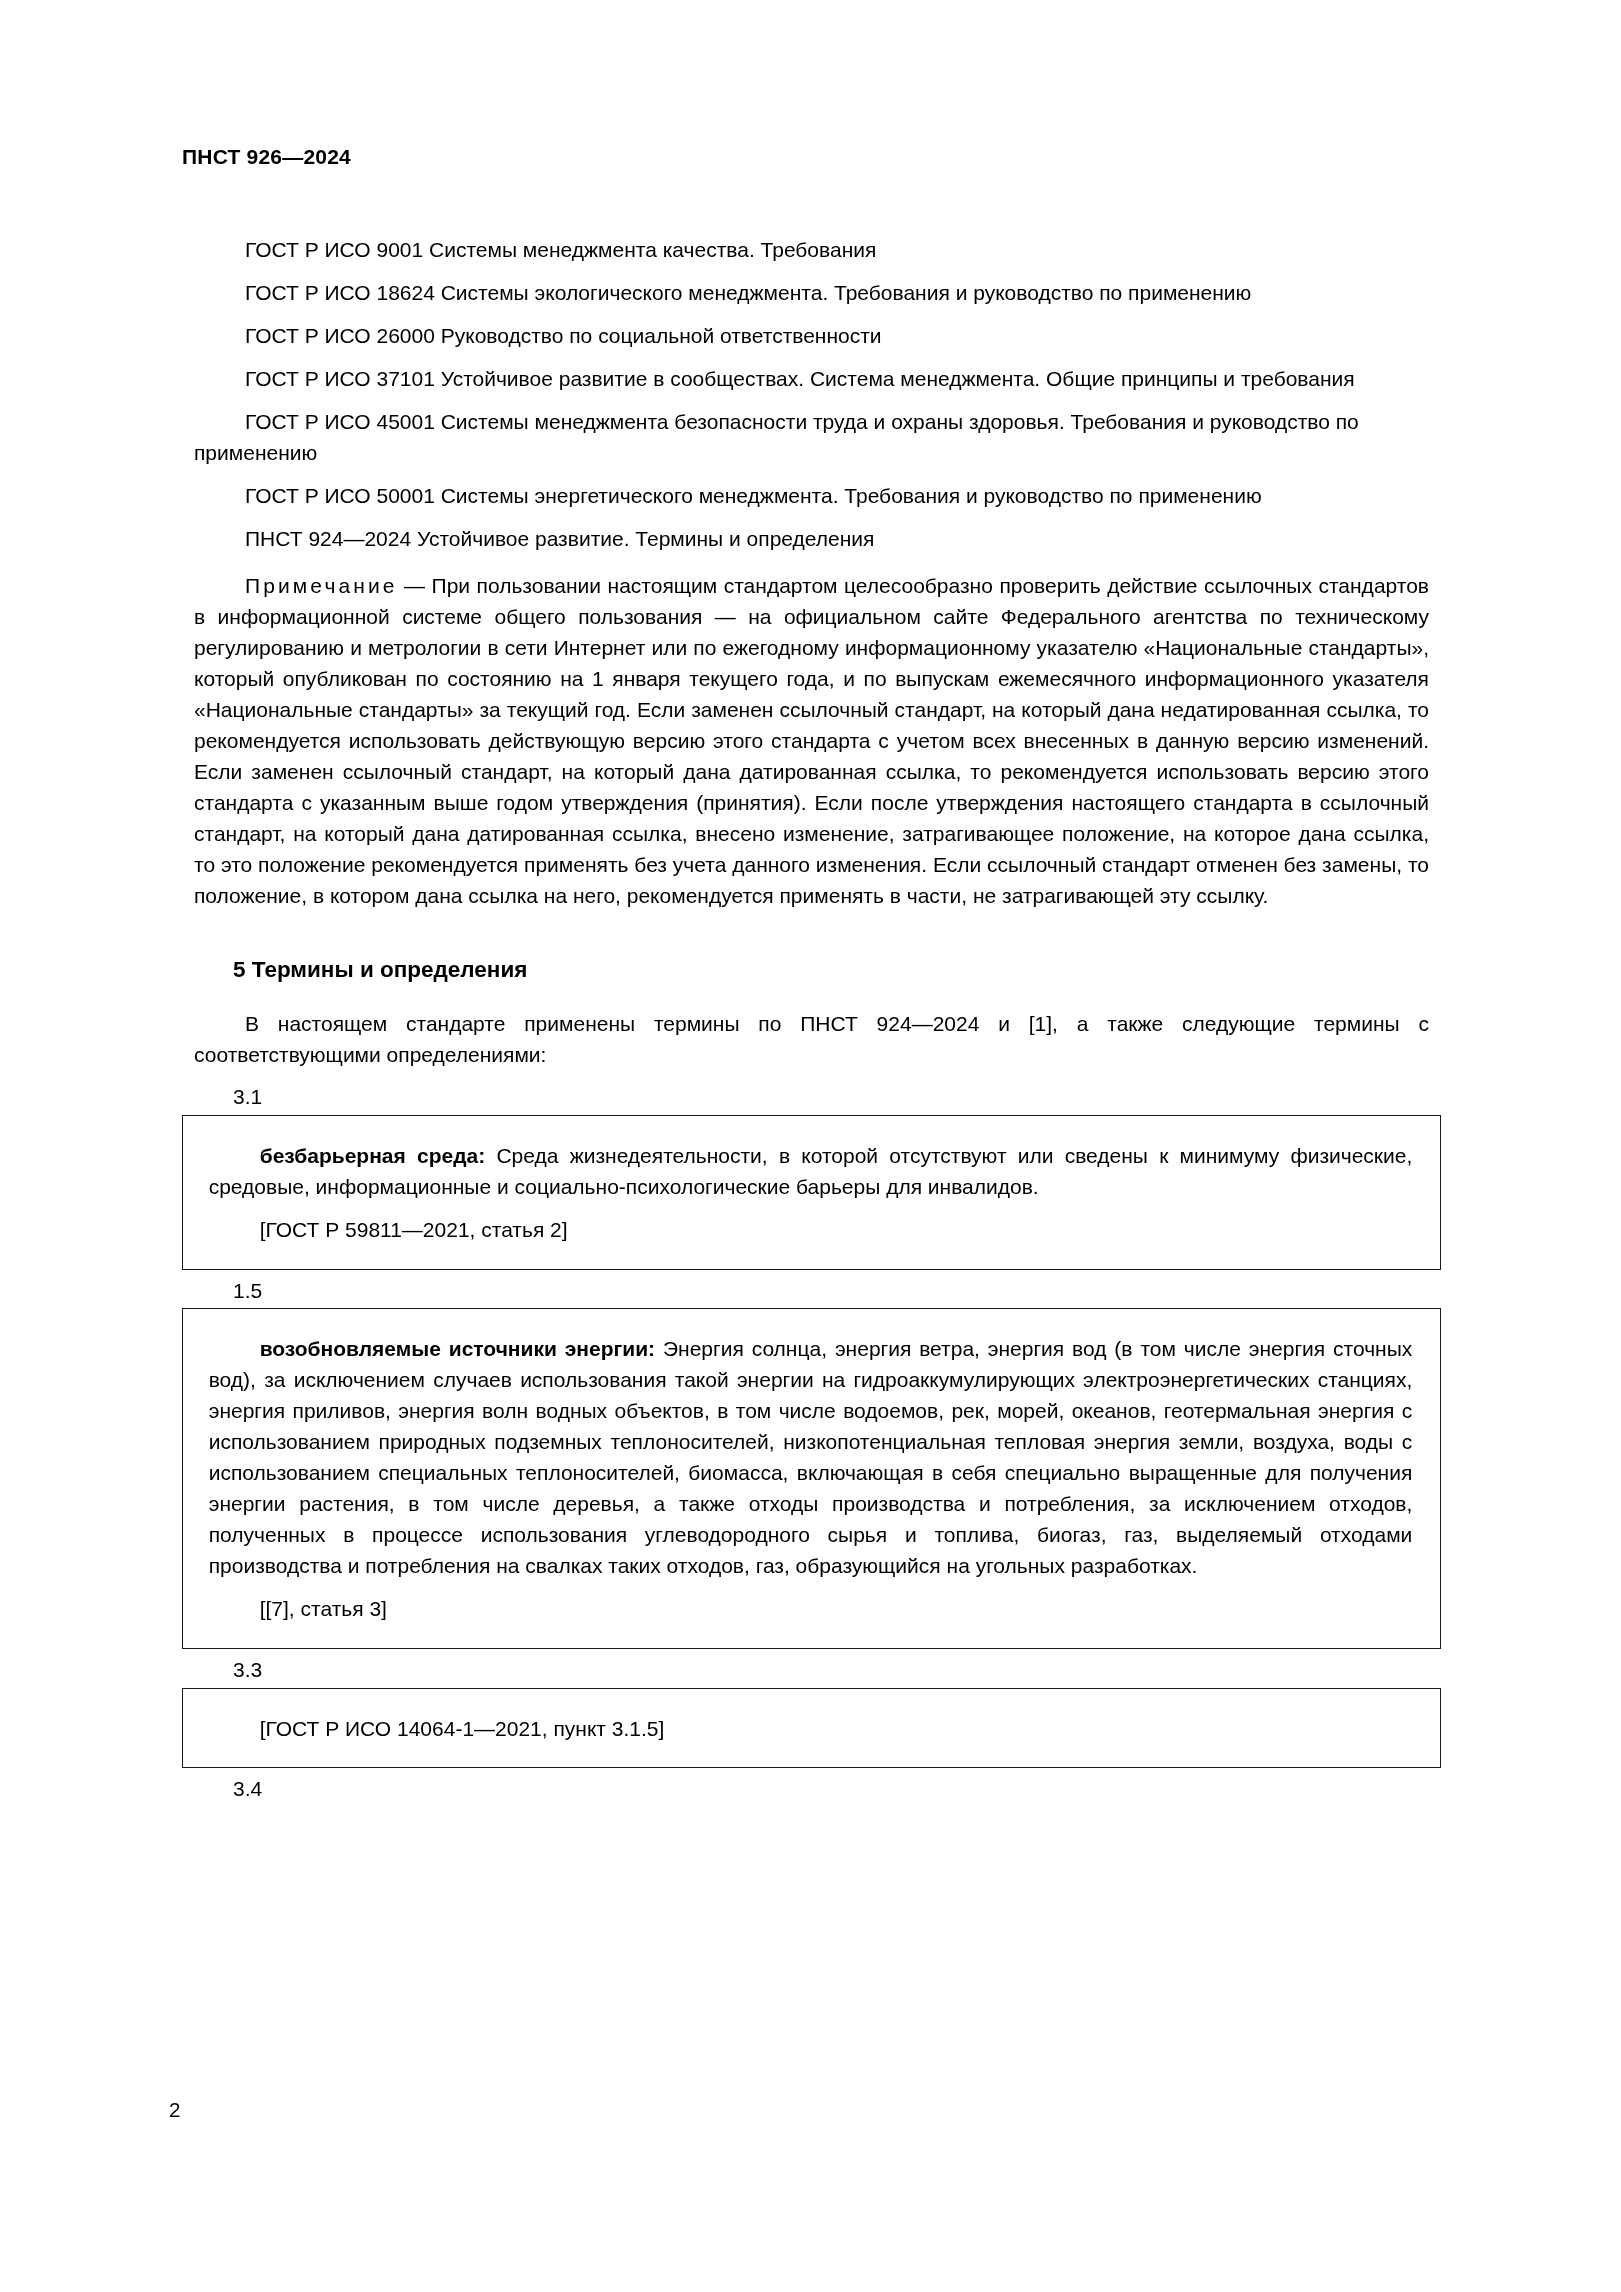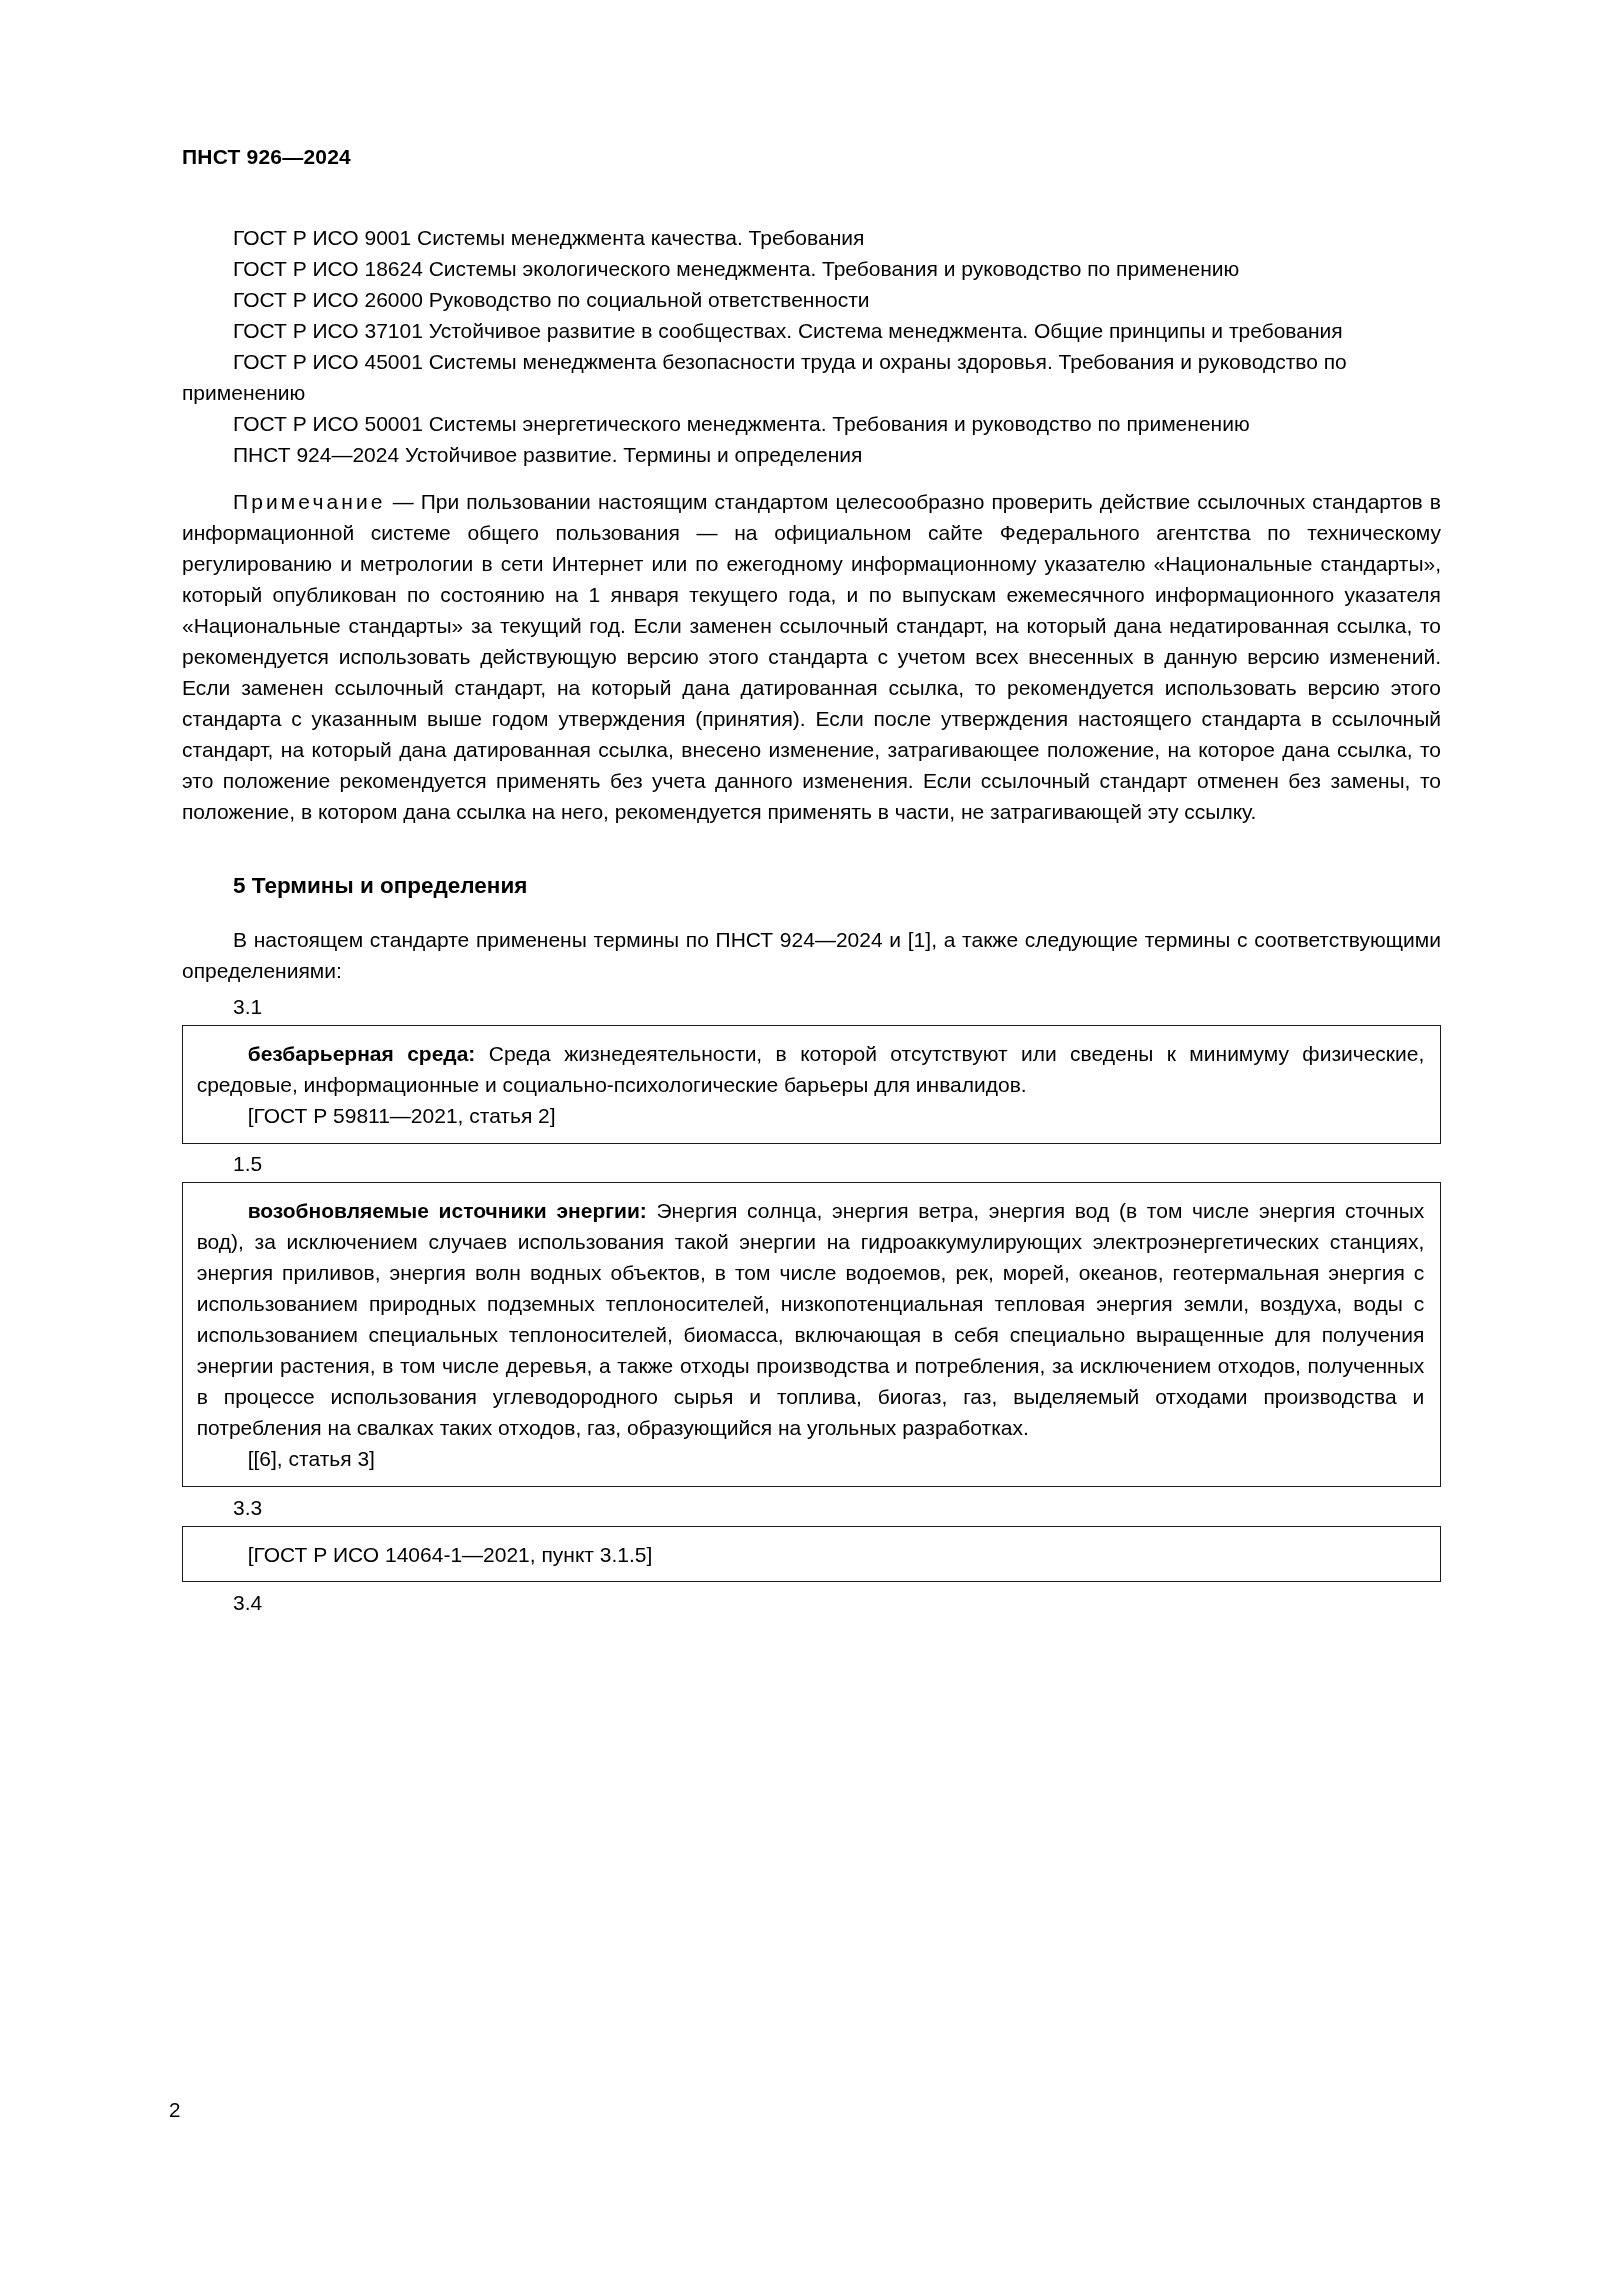--- a/index.html
+++ b/index.html
@@ -29,21 +29,21 @@
     font-weight: bold;
     letter-spacing: 0.2px;
   }
   .content {
     position: absolute;
     top: 222px;
     left: 182px;
     width: 1259px;
   }
   p {
-    margin: 0;
+    margin: 12px;
     font-size: 21px;
     line-height: 31px;
     text-align: justify;
     text-justify: inter-word;
   }
   .ref-line {
     text-indent: 51px;
     text-align: left;
   }
   .note {
@@ -122,21 +122,21 @@
 
     <div class="term-num">3.1</div>
     <div class="term-box">
       <p><b>безбарьерная среда:</b><span> Среда жизнедеятельности, в которой отсутствуют или сведены к минимуму физические, средовые, информационные и социально-психологические барьеры для инвалидов.</span></p>
       <p class="src">[ГОСТ Р 59811—2021, статья 2]</p>
     </div>
 
     <div class="term-num">1.5</div>
     <div class="term-box">
       <p><b>возобновляемые источники энергии:</b><span> Энергия солнца, энергия ветра, энергия вод (в том числе энергия сточных вод), за исключением случаев использования такой энергии на гидроаккумулирующих электроэнергетических станциях, энергия приливов, энергия волн водных объектов, в том числе водоемов, рек, морей, океанов, геотермальная энергия с использованием природных подземных теплоносителей, низкопотенциальная тепловая энергия земли, воздуха, воды с использованием специальных теплоносителей, биомасса, включающая в себя специально выращенные для получения энергии растения, в том числе деревья, а также отходы производства и потребления, за исключением отходов, полученных в процессе использования углеводородного сырья и топлива, биогаз, газ, выделяемый отходами производства и потребления на свалках таких отходов, газ, образующийся на угольных разработках.</span></p>
-      <p class="src">[[6], статья 3]</p>
+      <p class="src">[[7], статья 3]</p>
     </div>
 
     <div class="term-num">3.3</div>
     <div class="term-box">
       <p class="src">[ГОСТ Р ИСО 14064-1—2021, пункт 3.1.5]</p>
     </div>
 
     <div class="term-num">3.4</div>
 
   </div>

